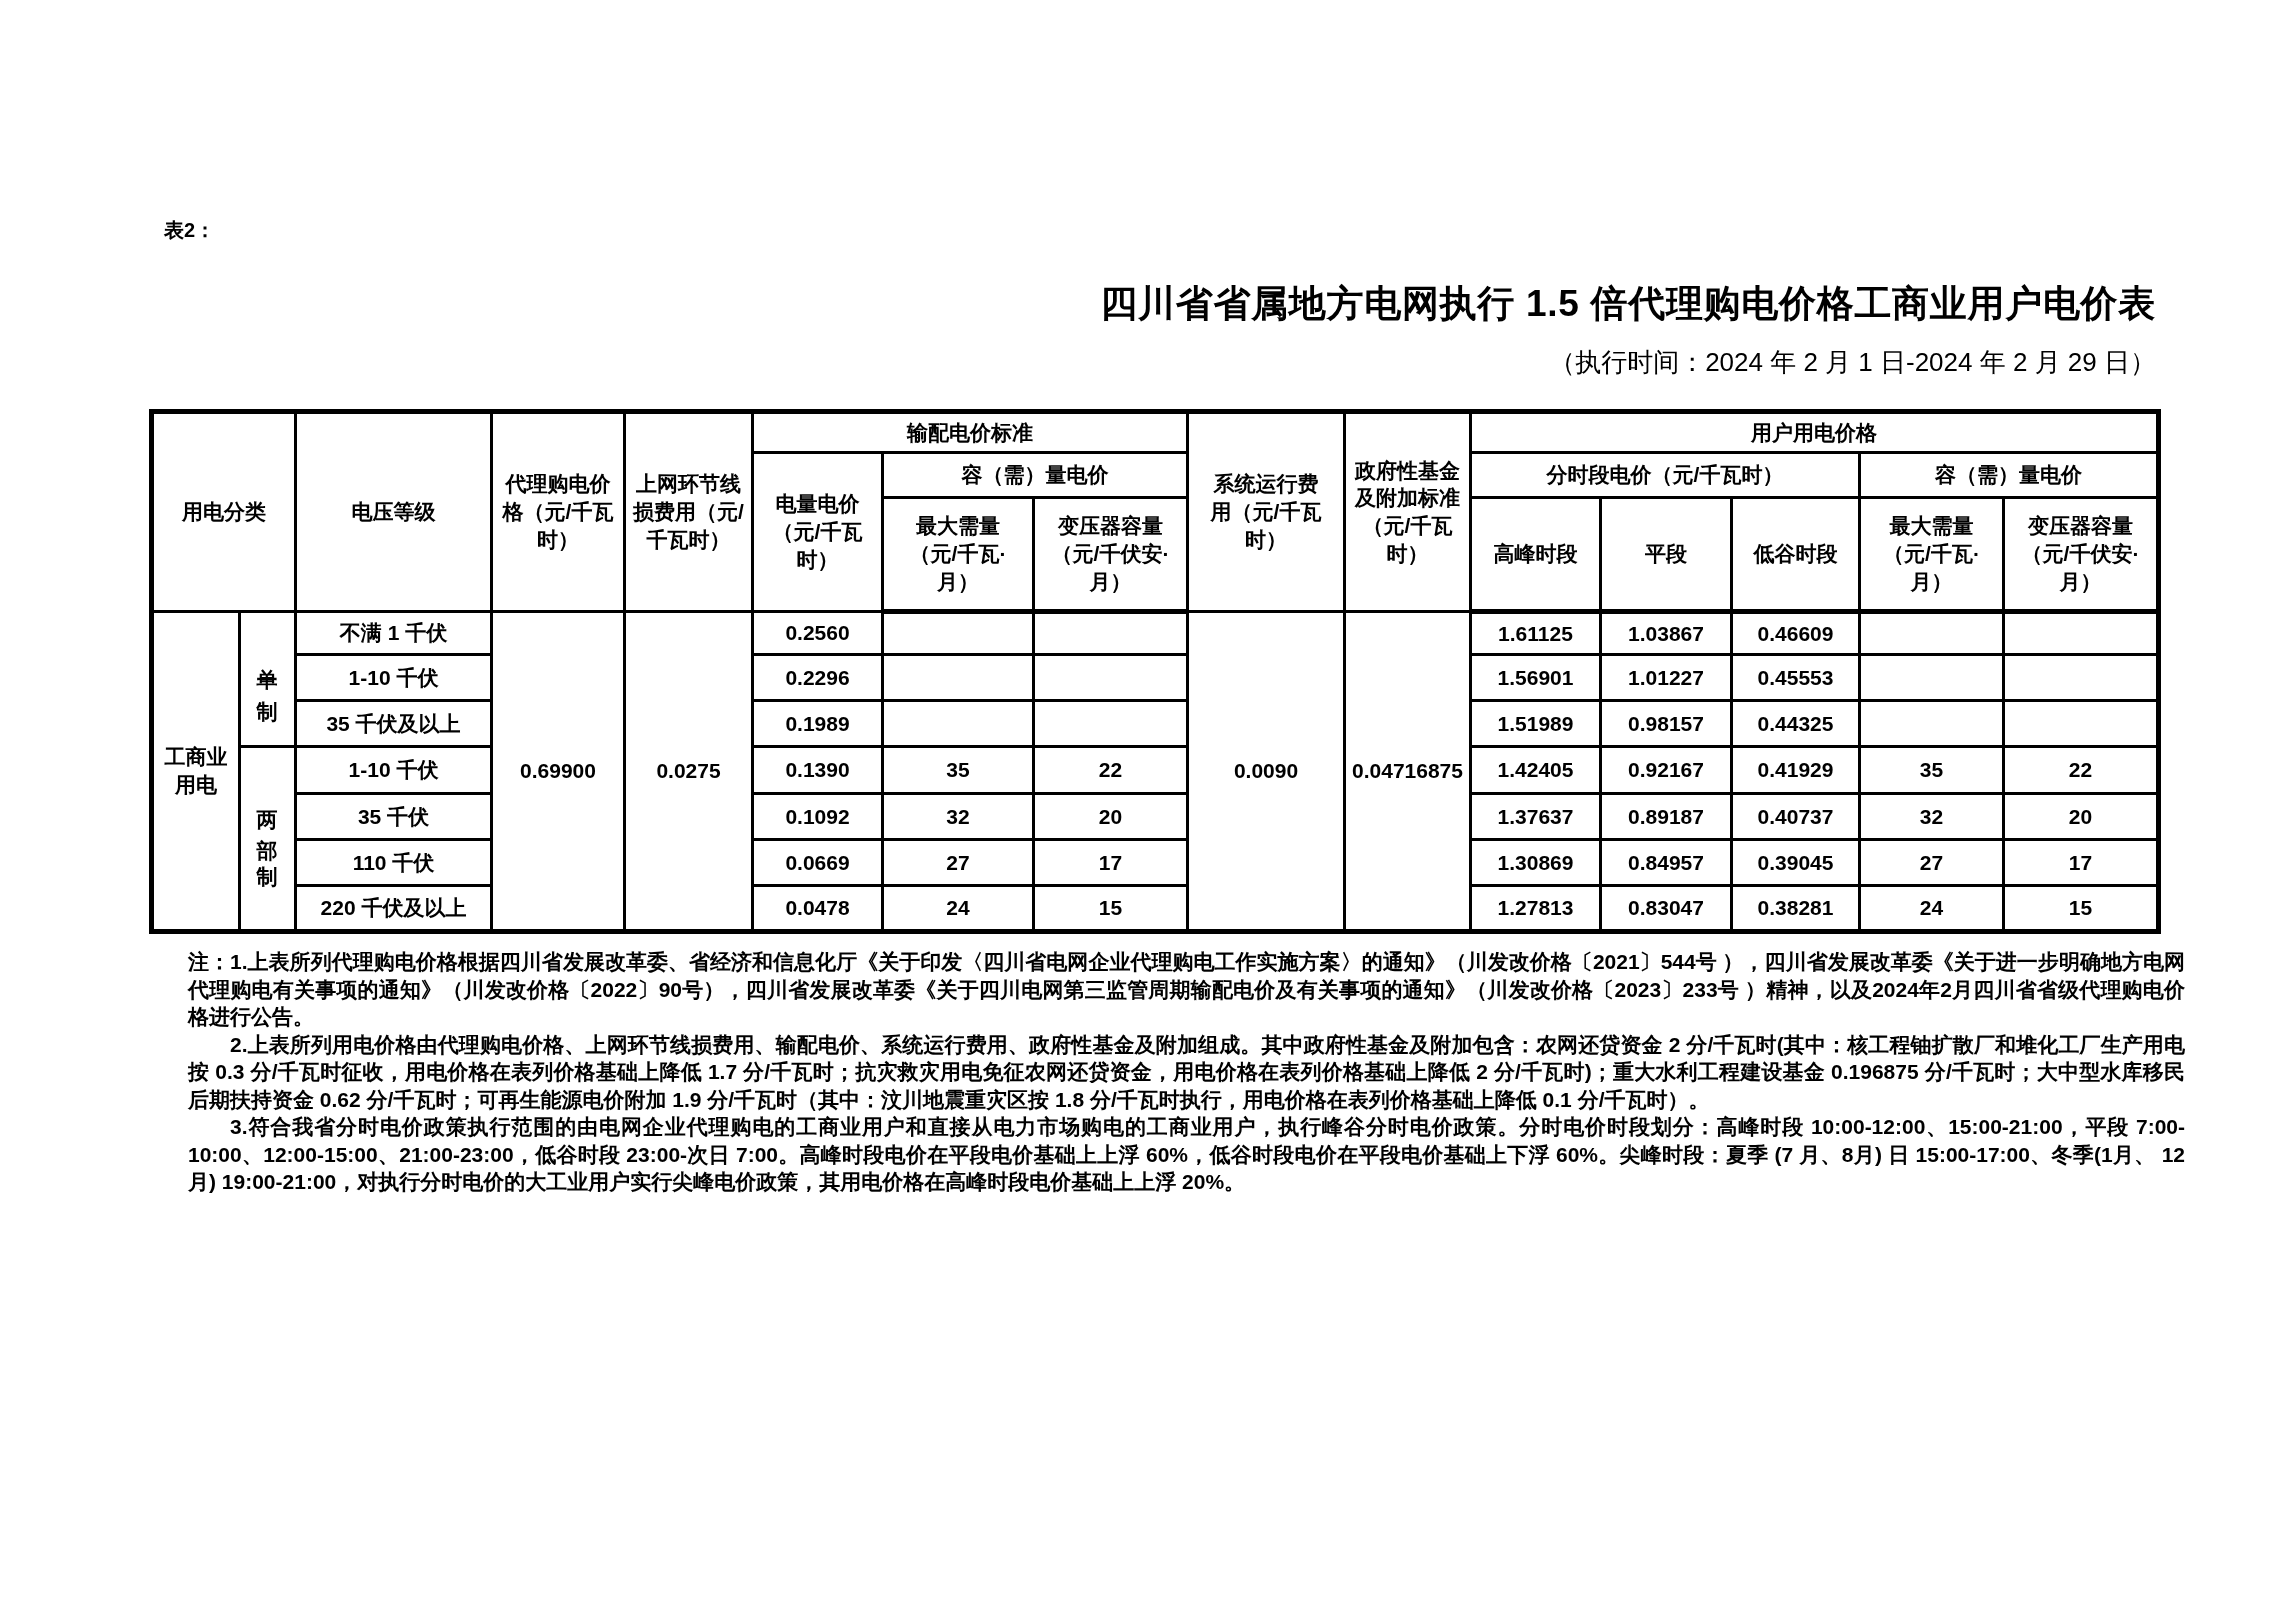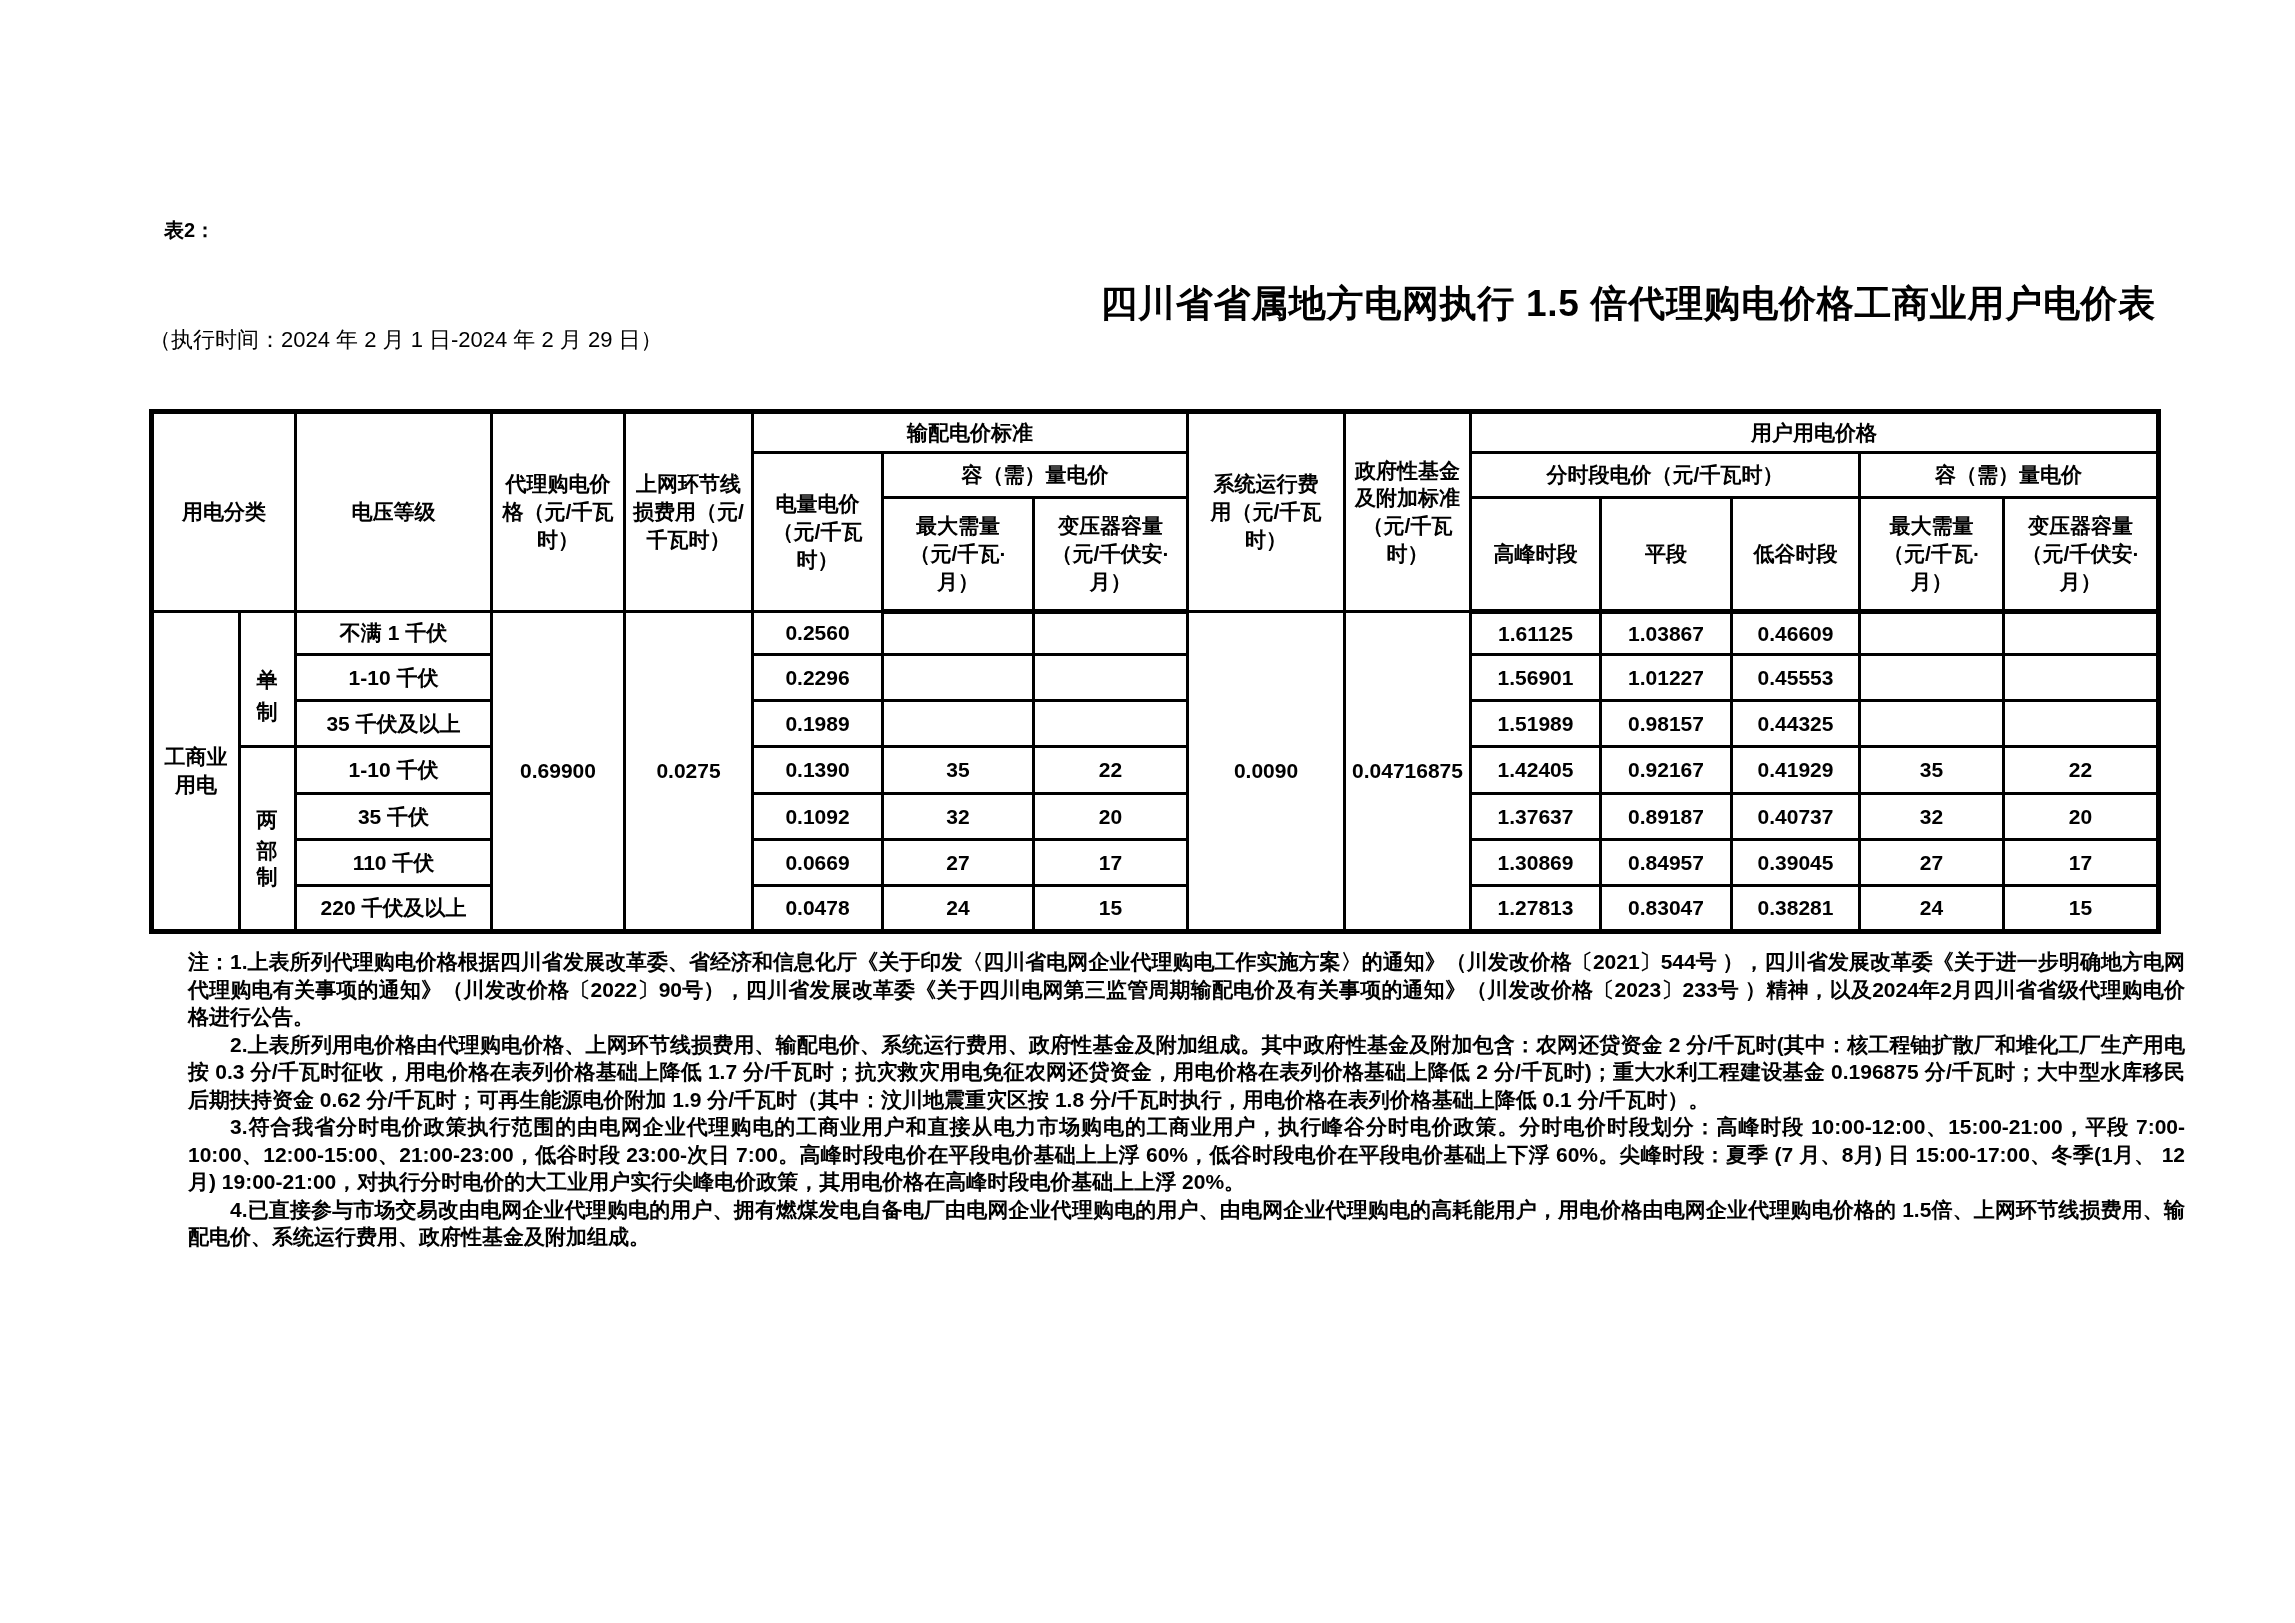--- a/index.html
+++ b/index.html
@@ -3,22 +3,22 @@
 <meta charset="utf-8">
 <style>
   html,body{margin:0;padding:0;}
   body{
     width:2295px;height:1623px;position:relative;background:#ffffff;color:#000;
     font-family:"Liberation Sans","DejaVu Sans",sans-serif;
   }
   .table-label{position:absolute;left:164px;top:217px;font-size:20px;font-weight:bold;}
   .doc-title{position:absolute;left:149px;top:279px;width:2007px;text-align:right;
     font-size:37px;font-weight:bold;letter-spacing:0.7px;}
-  .doc-subtitle{position:absolute;left:149px;top:325px;width:2007px;text-align:left;
-    font-size:22px;font-weight:normal;}
+  .doc-subtitle{position:absolute;left:149px;top:345px;width:2007px;text-align:right;
+    font-size:26px;font-weight:normal;}
   table.price{
     position:absolute;left:149px;top:409px;width:2007px;
     border-collapse:collapse;table-layout:fixed;
     border:5.9px solid #000;
   }
   .price th,.price td{
     border:3.3px solid #000;text-align:center;vertical-align:middle;
     font-size:21px;font-weight:bold;padding:0;line-height:1.32;overflow:hidden;
   }
   .price thead tr.leaf th{border-bottom:5.2px solid #000;}
@@ -174,15 +174,14 @@
       <td>24</td>
       <td>15</td>
     </tr>
   </tbody>
 </table>
 
 <div class="notes">
   <p>注：1.上表所列代理购电价格根据四川省发展改革委、省经济和信息化厅《关于印发〈四川省电网企业代理购电工作实施方案〉的通知》（川发改价格〔2021〕544号 ），四川省发展改革委《关于进一步明确地方电网代理购电有关事项的通知》（川发改价格〔2022〕90号），四川省发展改革委《关于四川电网第三监管周期输配电价及有关事项的通知》（川发改价格〔2023〕233号 ）精神，以及2024年2月四川省省级代理购电价格进行公告。</p>
   <p class="indent">2.上表所列用电价格由代理购电价格、上网环节线损费用、输配电价、系统运行费用、政府性基金及附加组成。其中政府性基金及附加包含：农网还贷资金 2 分/千瓦时(其中：核工程铀扩散厂和堆化工厂生产用电按 0.3 分/千瓦时征收，用电价格在表列价格基础上降低 1.7 分/千瓦时；抗灾救灾用电免征农网还贷资金，用电价格在表列价格基础上降低 2 分/千瓦时)；重大水利工程建设基金 0.196875 分/千瓦时；大中型水库移民后期扶持资金 0.62 分/千瓦时；可再生能源电价附加 1.9 分/千瓦时（其中：汶川地震重灾区按 1.8 分/千瓦时执行，用电价格在表列价格基础上降低 0.1 分/千瓦时）。</p>
   <p class="indent">3.符合我省分时电价政策执行范围的由电网企业代理购电的工商业用户和直接从电力市场购电的工商业用户，执行峰谷分时电价政策。分时电价时段划分：高峰时段 10:00-12:00、15:00-21:00，平段 7:00-10:00、12:00-15:00、21:00-23:00，低谷时段 23:00-次日 7:00。高峰时段电价在平段电价基础上上浮 60%，低谷时段电价在平段电价基础上下浮 60%。尖峰时段：夏季 (7 月、8月) 日 15:00-17:00、冬季(1月、 12 月) 19:00-21:00，对执行分时电价的大工业用户实行尖峰电价政策，其用电价格在高峰时段电价基础上上浮 20%。</p>
-  <p class="indent">4.已直接参与市场交易改由电网企业代理购电的用户、拥有燃煤发电自备电厂由电网企业代理购电的用户、由电网企业代理购电的高耗能用户，用电价格由电网企业代理购电价格的 1.5倍、上网环节线损费用、输配电价、系统运行费用、政府性基金及附加组成。</p>
 </div>
 
 
 </body></html>

